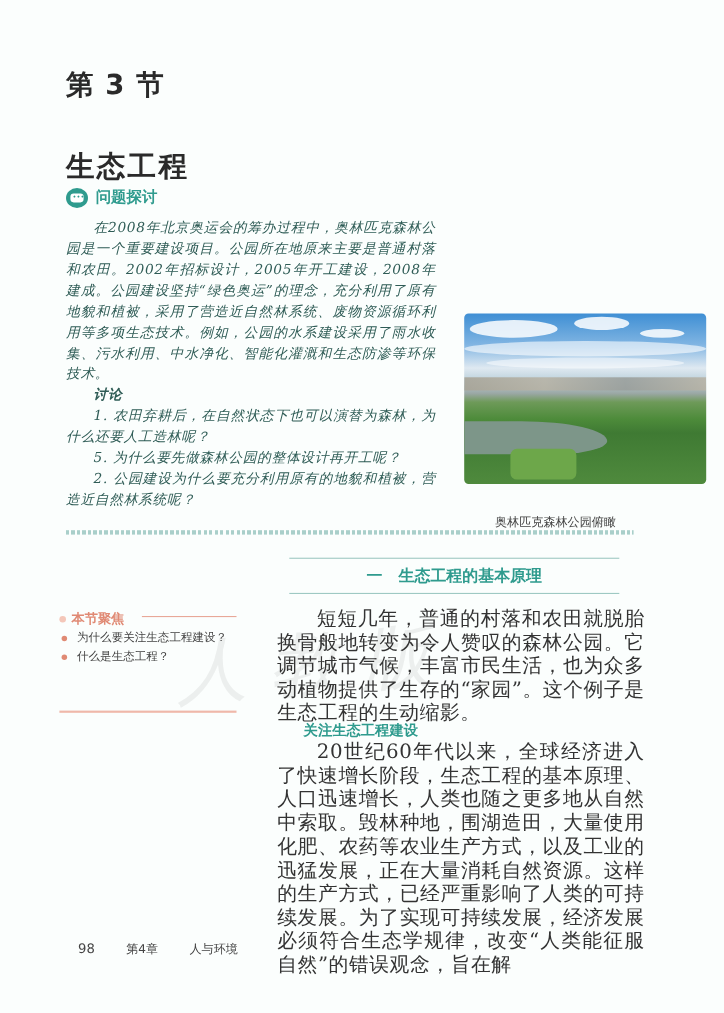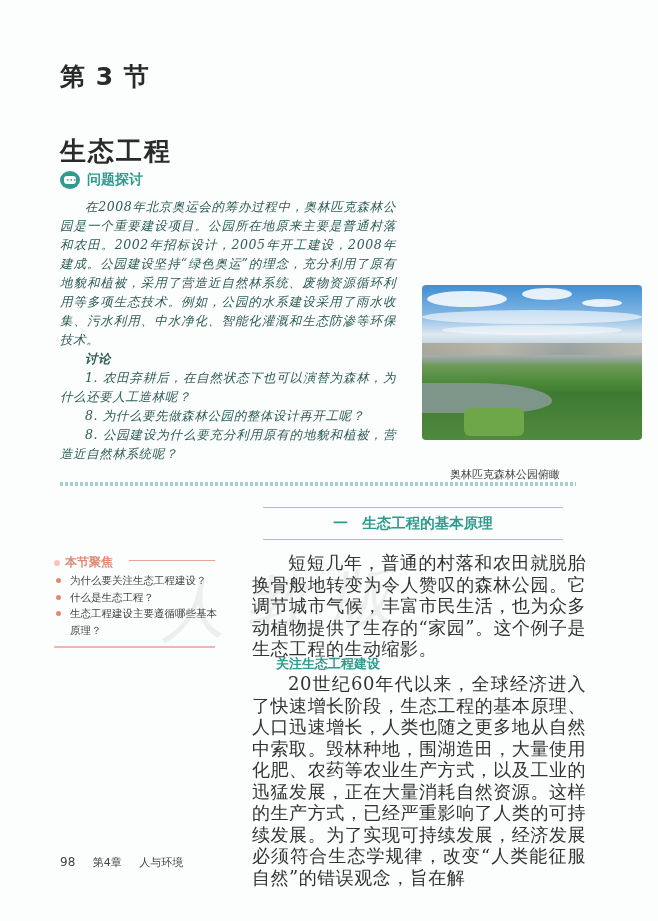--- a/index.html
+++ b/index.html
@@ -45,41 +45,41 @@
 
   .watermark { left: 160px; top: 560px; font-size: 64px; color: rgba(170,170,170,0.18); font-style: italic; letter-spacing: 20px; transform: rotate(-4deg); font-family: "DejaVu Serif", serif; }
 
   .body-text { left: 252px; width: 334px; font-size: 18px; line-height: 21.5px; color: #333; text-align: justify; letter-spacing: 0.5px; }
   .body-text p { margin: 0; text-indent: 2em; }
   .p1 { top: 552px; }
   .sub-head { left: 276px; top: 655px; font-size: 13px; font-weight: bold; color: #2f9b8e; font-family: "DejaVu Sans", sans-serif; }
   .p2 { top: 673px; }
 
   .footer { left: 60px; top: 855px; font-size: 11px; color: #444; font-family: "DejaVu Sans", sans-serif; }
-  .footer span { margin-right: 14px; }
+  .footer span { margin-right: 14px; margin-left: 11px; }
   .footer .pg { font-size: 12px; }
 </style>
 </head>
 <body>
 
 <div class="abs sec-num">第 3 节</div>
 <div class="abs sec-title">生态工程</div>
 
 <div class="abs q-icon">
   <div class="bubble"></div>
   <div class="dots">•••</div>
 </div>
 <div class="abs q-label">问题探讨</div>
 
 <div class="abs q-text">
   <p>在2008年北京奥运会的筹办过程中，奥林匹克森林公园是一个重要建设项目。公园所在地原来主要是普通村落和农田。2002年招标设计，2005年开工建设，2008年建成。公园建设坚持“绿色奥运”的理念，充分利用了原有地貌和植被，采用了营造近自然林系统、废物资源循环利用等多项生态技术。例如，公园的水系建设采用了雨水收集、污水利用、中水净化、智能化灌溉和生态防渗等环保技术。</p>
   <div class="q-disc-label">讨论</div>
   <p>1. 农田弃耕后，在自然状态下也可以演替为森林，为什么还要人工造林呢？</p>
-  <p>8. 为什么要先做森林公园的整体设计再开工呢？</p>
-  <p>8. 公园建设为什么要充分利用原有的地貌和植被，营造近自然林系统呢？</p>
+  <p>5. 为什么要先做森林公园的整体设计再开工呢？</p>
+  <p>2. 公园建设为什么要充分利用原有的地貌和植被，营造近自然林系统呢？</p>
 </div>
 
 <div class="abs photo">
   <div class="cloud" style="left:5px;top:6px;width:80px;height:16px;"></div>
   <div class="cloud" style="left:100px;top:3px;width:50px;height:12px;"></div>
   <div class="cloud" style="left:160px;top:14px;width:40px;height:8px;"></div>
   <div class="cloud" style="left:0px;top:25px;width:220px;height:14px;opacity:0.7;"></div>
   <div class="cloud" style="left:20px;top:40px;width:180px;height:10px;opacity:0.6;"></div>
   <div class="city"></div>
   <div class="lake"></div>
@@ -95,21 +95,20 @@
 
 <div class="abs watermark">人教版</div>
 
 <div class="abs focus-head">
   <span class="focus-dot"></span><span>本节聚焦</span>
 </div>
 <div class="abs focus-rule"></div>
 <ul class="abs focus-list">
   <li>为什么要关注生态工程建设？</li>
   <li>什么是生态工程？</li>
-  <li>生态工程建设主要遵循哪些基本原理？</li>
 </ul>
 <div class="abs focus-rule2"></div>
 
 <div class="abs body-text p1">
   <p>短短几年，普通的村落和农田就脱胎换骨般地转变为令人赞叹的森林公园。它调节城市气候，丰富市民生活，也为众多动植物提供了生存的“家园”。这个例子是生态工程的生动缩影。</p>
 </div>
 <div class="abs sub-head">关注生态工程建设</div>
 <div class="abs body-text p2">
   <p>20世纪60年代以来，全球经济进入了快速增长阶段，生态工程的基本原理、人口迅速增长，人类也随之更多地从自然中索取。毁林种地，围湖造田，大量使用化肥、农药等农业生产方式，以及工业的迅猛发展，正在大量消耗自然资源。这样的生产方式，已经严重影响了人类的可持续发展。为了实现可持续发展，经济发展必须符合生态学规律，改变“人类能征服自然”的错误观念，旨在解</p>
 </div>

